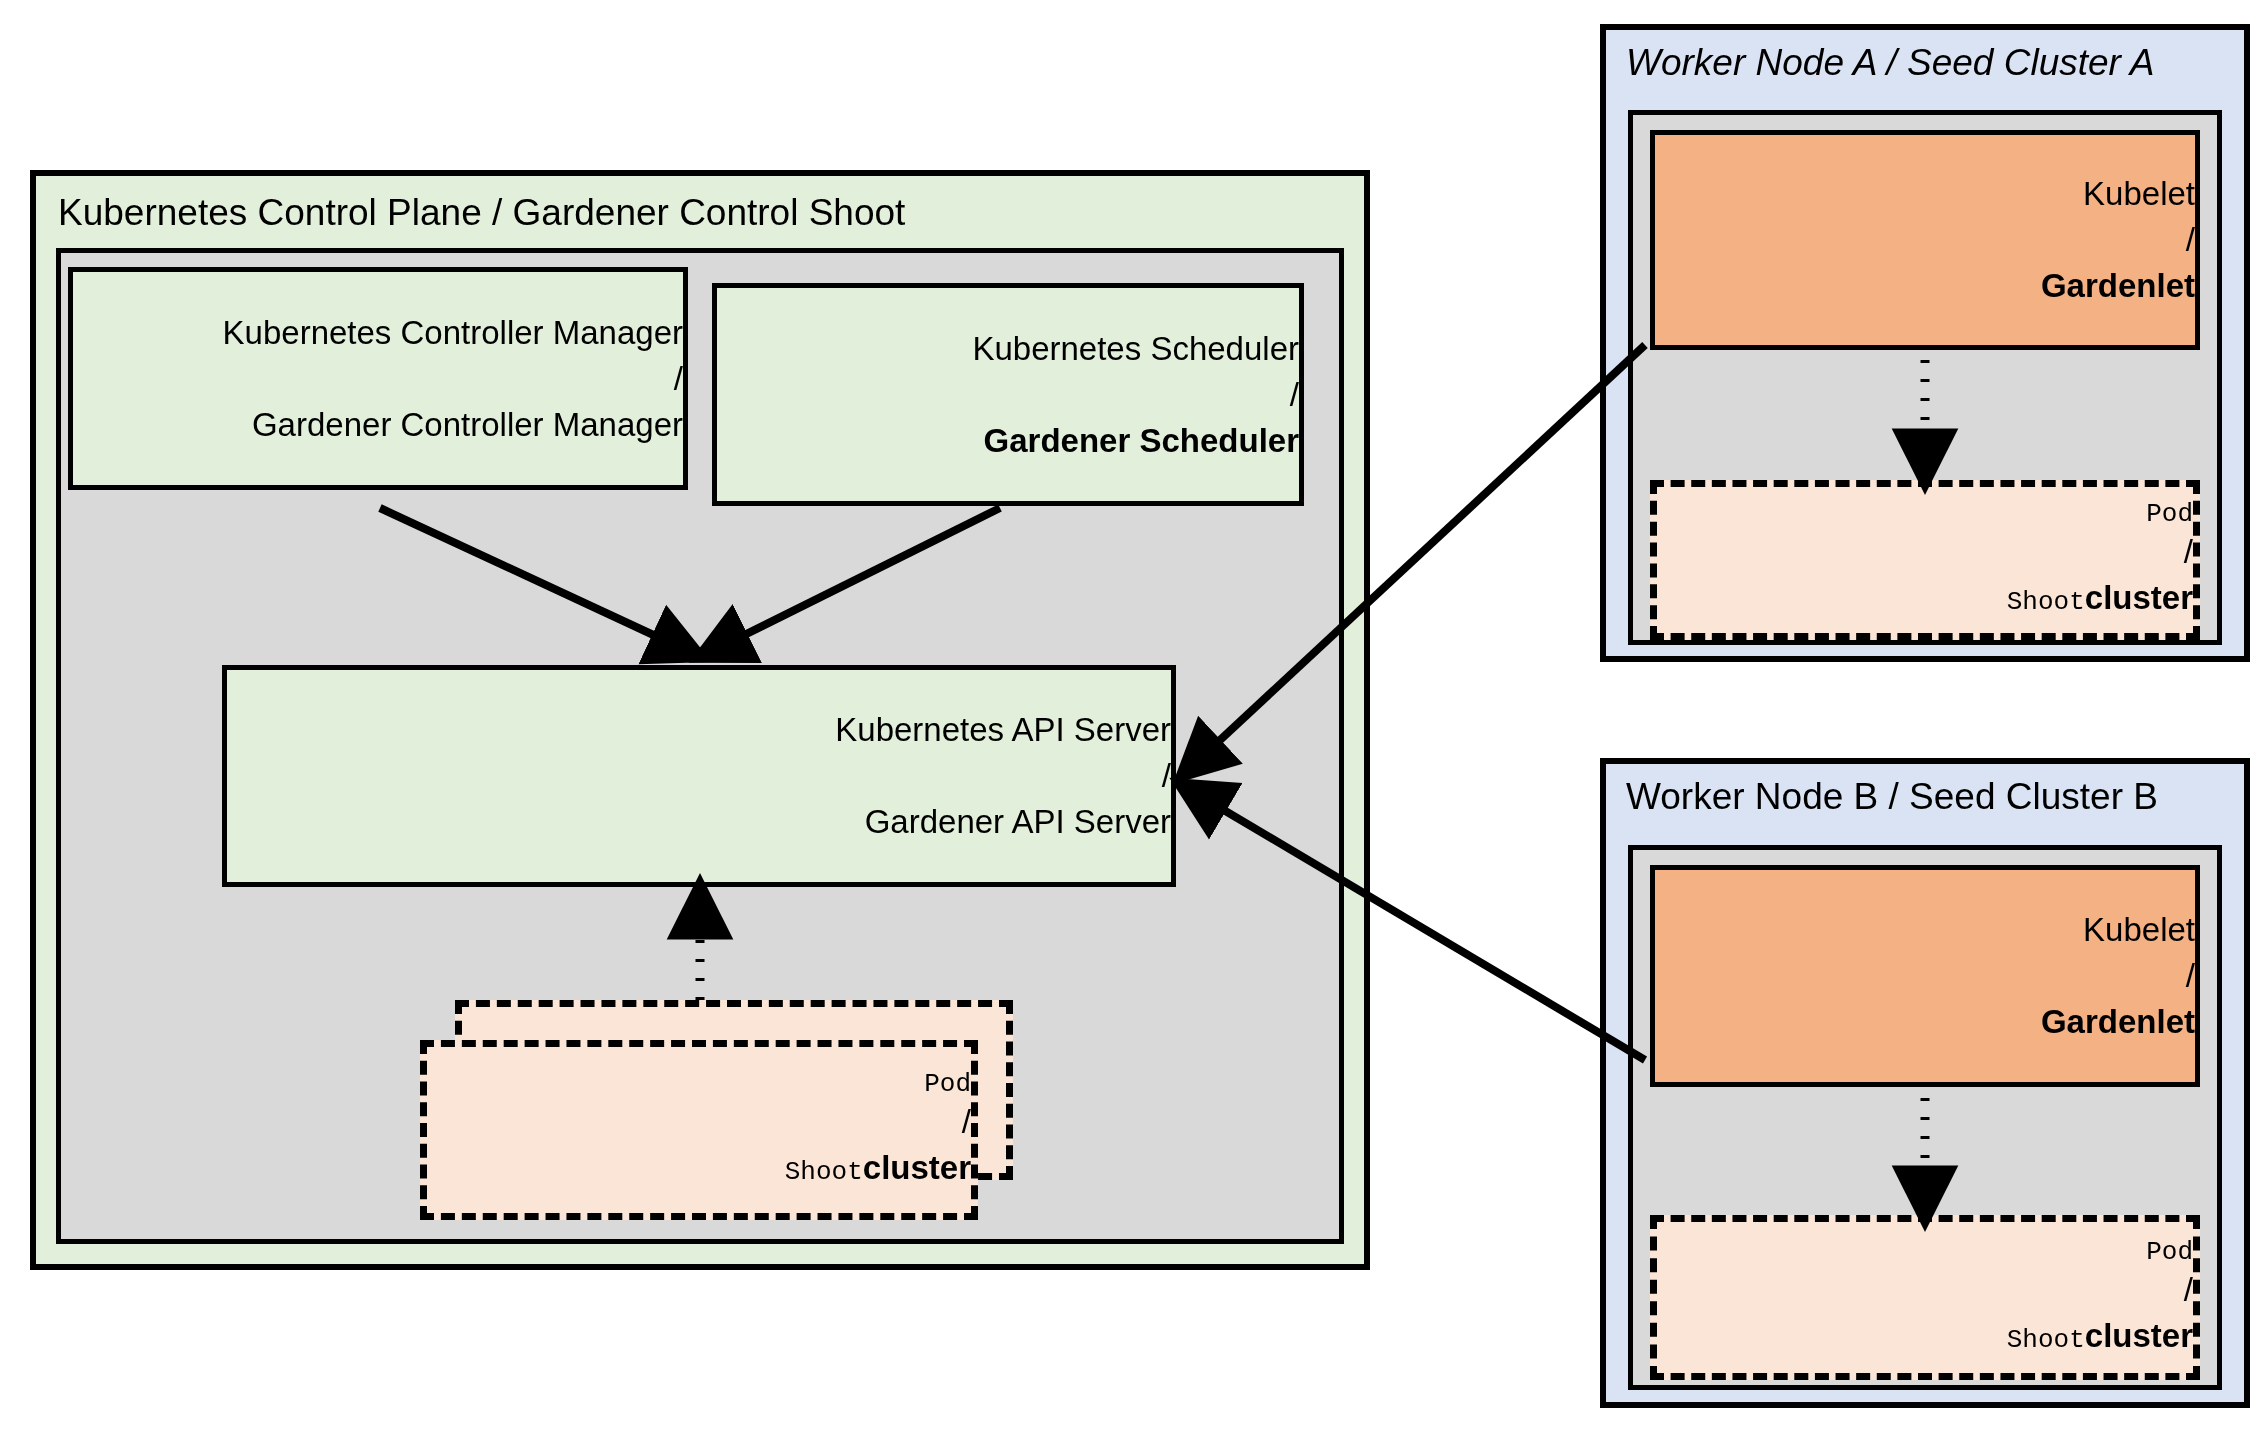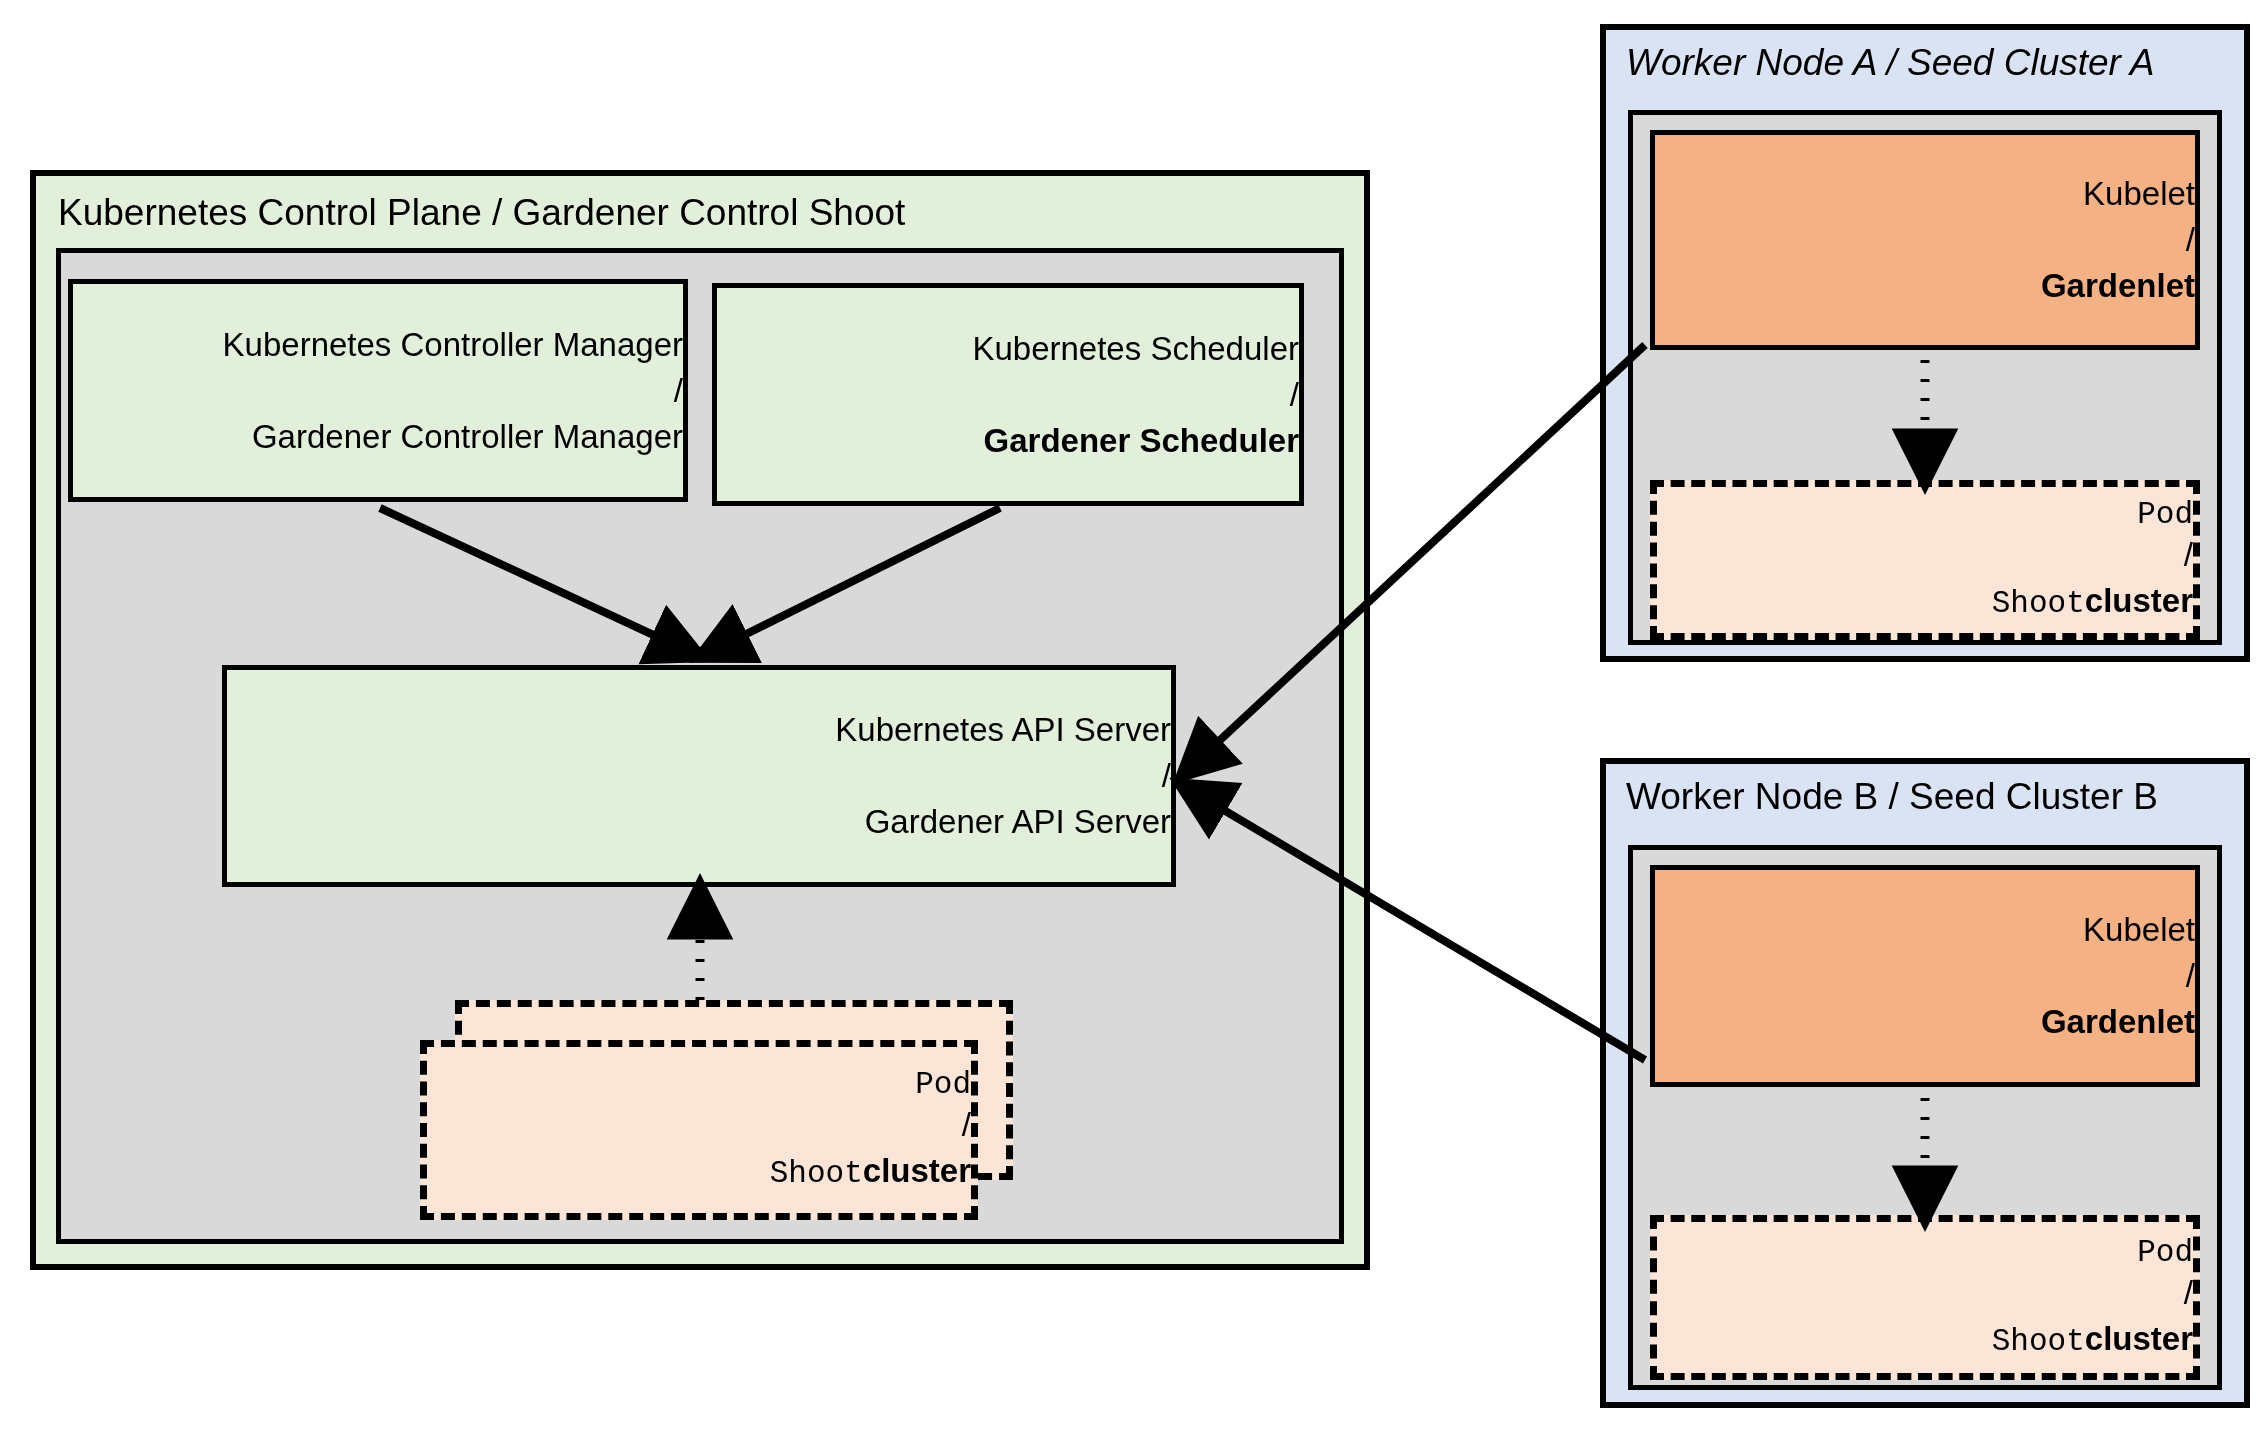--- a/index.html
+++ b/index.html
@@ -18,37 +18,37 @@
   .gray{background:#d9d9d9;}
   .orange{background:#f4b183;}
   .peach{background:#fbe5d6;}
   .blue{background:#dae3f3;}
 
   
   .grp-title{position:absolute;font-size:37px;line-height:1.15;white-space:nowrap;}
   .lbl{font-size:33px;line-height:46px;}
   .lbl-b{font-size:33px;line-height:46px;font-weight:bold;}
   .slash{font-size:33px;line-height:46px;}
-  .mono{font-family:"Liberation Mono","DejaVu Sans Mono",monospace;font-size:31px;}
+  .mono{font-family:"Liberation Mono","DejaVu Sans Mono",monospace;font-size:26px;}
   .stack{position:absolute;left:0;right:0;top:50%;transform:translateY(-50%);text-align:right;}
 
   svg.overlay{position:absolute;left:0;top:0;width:2266px;height:1434px;pointer-events:none;}
 </style>
 </head>
 <body>
 
 <div class="stage">
 
   <div class="box bd green" style="left:30px; top:170px; width:1340px; height:1100px;">
     <div class="grp-title" style="left:22px; top:16px;">Kubernetes Control Plane / Gardener Control Shoot</div>
   </div>
 
   <div class="box bd-inner gray" style="left:56px; top:248px; width:1288px; height:996px;"></div>
 
-  <div class="box bd-inner green" style="left:68px; top:279px; width:620px; height:223px;">
+  <div class="box bd-inner green" style="left:68px; top:267px; width:620px; height:223px;">
     <div class="stack">
       <div class="lbl">Kubernetes Controller Manager</div>
       <div class="slash">/</div>
       <div class="lbl">Gardener Controller Manager</div>
     </div>
   </div>
 
   <div class="box bd-inner green" style="left:712px; top:283px; width:592px; height:223px;">
     <div class="stack">
       <div class="lbl">Kubernetes Scheduler</div>

